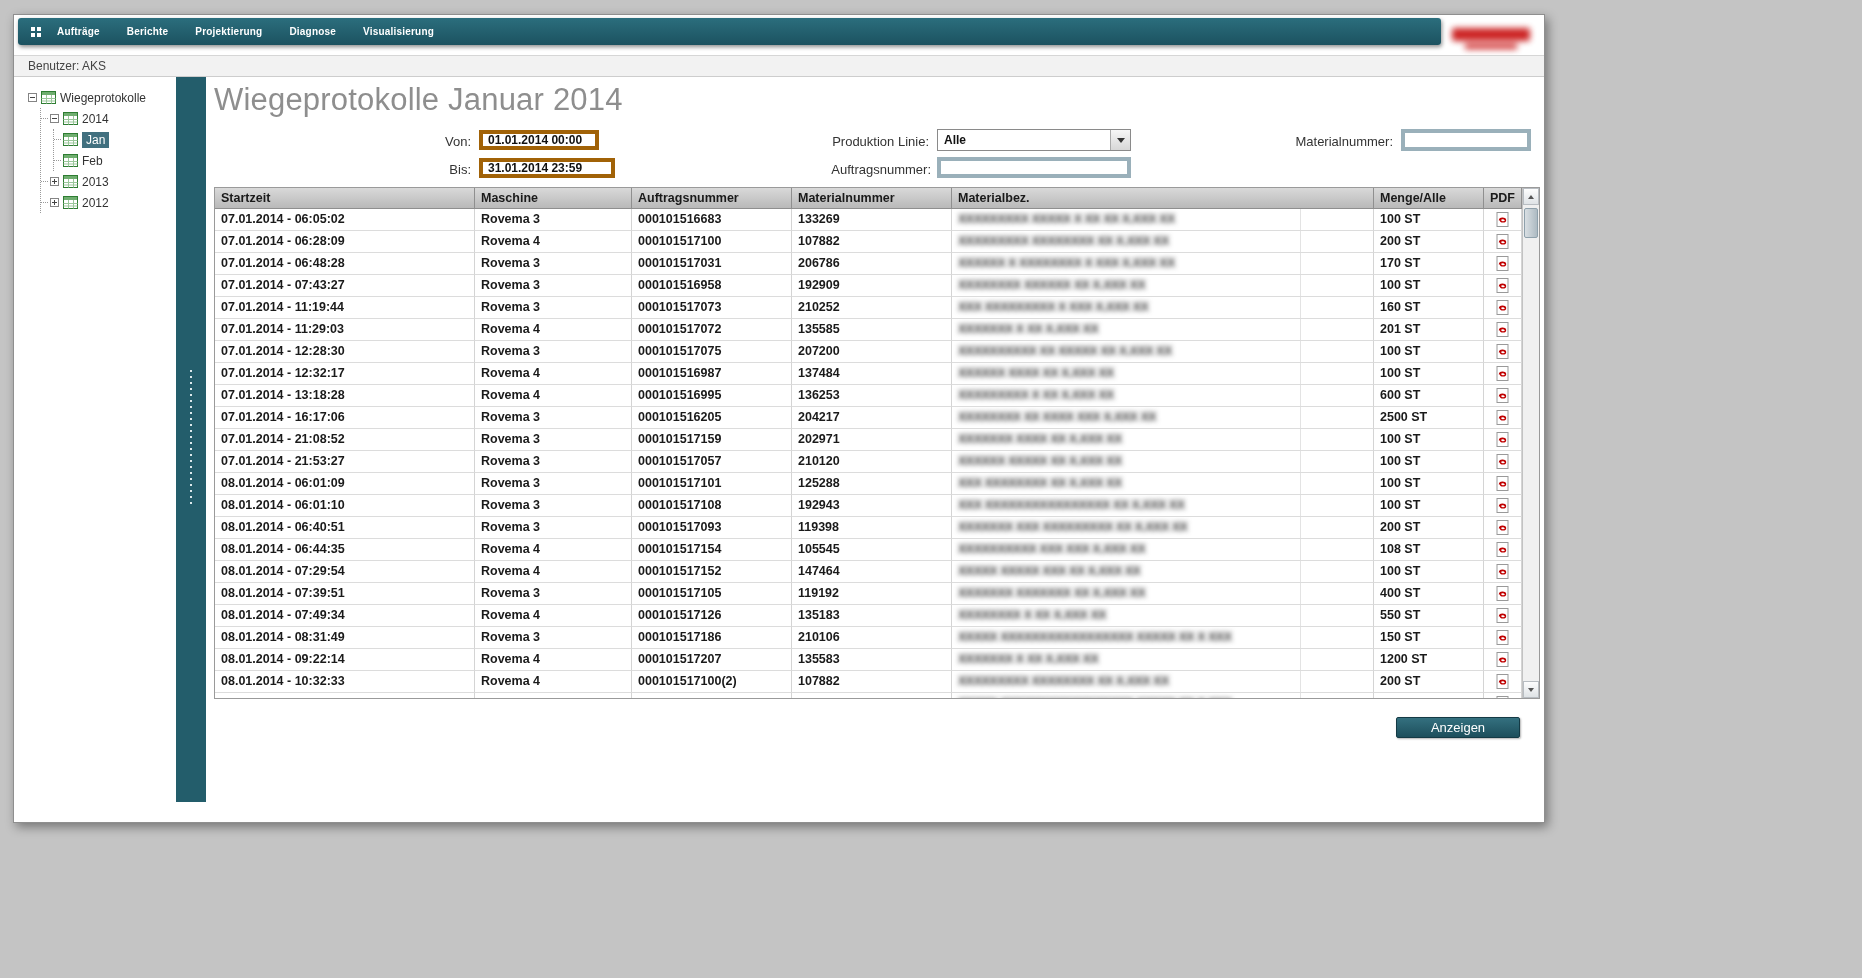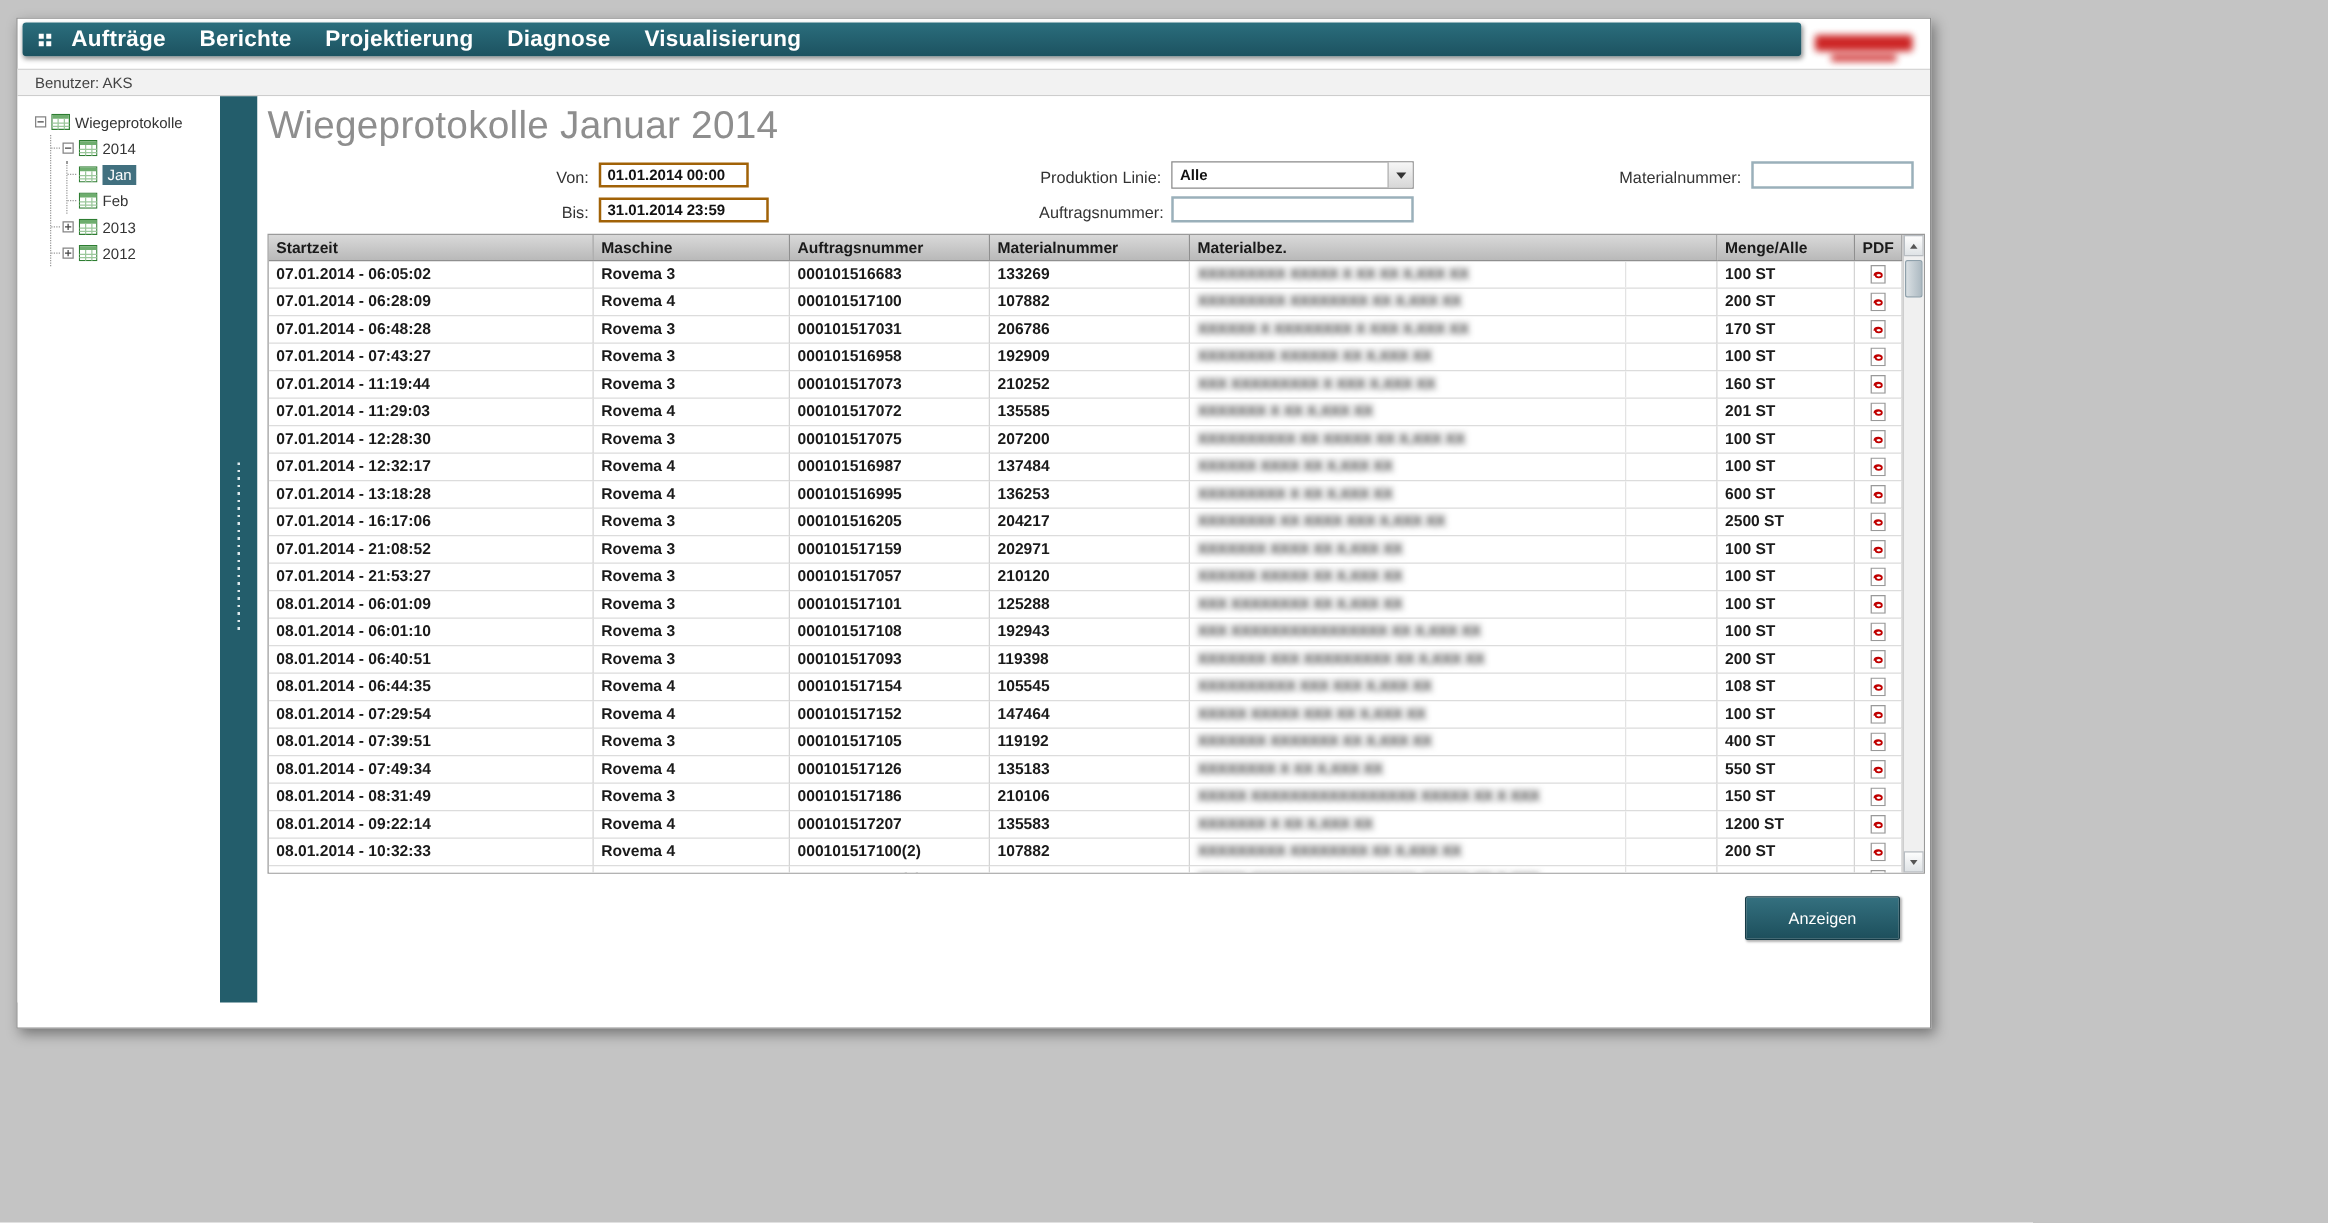--- a/index.html
+++ b/index.html
@@ -18,21 +18,21 @@
     background: linear-gradient(#2b6e7d, #1c5260);
     border-radius: 3px; box-shadow: 1px 2px 4px rgba(0,0,0,.45);
     display: flex; align-items: center; padding-left: 13px;
   }
   .grid-icon { position: relative; width: 10px; height: 10px; margin-right: 16px; }
   .grid-icon::before {
     content: ''; position: absolute; width: 4px; height: 4px; background: #fff;
     box-shadow: 6px 0 0 #fff, 0 6px 0 #fff, 6px 6px 0 #fff;
   }
   .menu-item {
-    color: #fff; font-size: 18px; font-weight: 600; letter-spacing: .2px;
+    color: #fff; font-size: 10px; font-weight: 600; letter-spacing: .2px;
     margin-right: 27px; cursor: default; white-space: nowrap;
   }
 
   .logo { position: absolute; top: 13px; right: 10px; width: 82px; height: 28px; filter: blur(3px); opacity: .85; }
   .logo .l1 { width: 78px; height: 13px; background: #c40000; border-radius: 2px; }
   .logo .l2 { width: 52px; height: 5px; background: #c40000; margin-top: 3px; margin-left: 13px; }
 
   
   .userbar {
     position: absolute; left: 0; right: 0; top: 40px; height: 22px;
@@ -63,21 +63,21 @@
   .exp.plus::after { content: ''; position: absolute; top: 1px; bottom: 1px; left: 3px; width: 1px; background: #444; }
   .children { margin-left: 12px; border-left: 1px dotted #9a9a9a; }
   .children > .node-row::before { content: ''; width: 7px; border-top: 1px dotted #9a9a9a; margin-right: 2px; flex: 0 0 auto; }
   .sheet-icon { flex: 0 0 auto; display: block; }
 
   
   .page-title { position: absolute; left: 8px; top: 5px; font-size: 31px; font-weight: 400; color: #8e8e8e; letter-spacing: .2px; }
 
   .flabel { position: absolute; font-size: 13px; color: #333; text-align: right; white-space: nowrap; }
   .finput {
-    position: absolute; border: 2px solid #a16207; background: #fff;
+    position: absolute; border: 4px solid #a16207; background: #fff;
     font-family: "Liberation Sans", sans-serif; font-size: 12px; font-weight: 700; color: #111;
     padding: 0 5px; outline: none;
   }
   .dropdown {
     position: absolute; left: 731px; top: 52px; width: 194px; height: 22px;
     border: 1px solid #8a8a8a; background: #fff; display: flex; align-items: center;
     font-size: 12px; font-weight: 700; color: #111; padding-left: 6px; cursor: default;
   }
   .dropdown .dd-btn {
     margin-left: auto; width: 20px; height: 100%; border-left: 1px solid #aaa;
@@ -111,21 +111,21 @@
   .vscroll { position: absolute; right: 0; top: 0; bottom: 0; width: 17px; background: #f0f0f0; border-left: 1px solid #c2c2c2; }
   .sb-btn { position: absolute; left: 0; width: 16px; height: 17px; background: linear-gradient(#fdfdfd, #dfe3e6); border: 1px solid #b8bdc2; display: flex; align-items: center; justify-content: center; }
   .sb-btn.up { top: 0; }
   .sb-btn.down { bottom: 0; }
   .tri-up { width: 0; height: 0; border-left: 3px solid transparent; border-right: 3px solid transparent; border-bottom: 4px solid #555; }
   .tri-down { width: 0; height: 0; border-left: 3px solid transparent; border-right: 3px solid transparent; border-top: 4px solid #555; }
   .sb-thumb { position: absolute; left: 1px; top: 20px; width: 14px; height: 30px; background: linear-gradient(90deg, #d9dfe3, #adbac2); border: 1px solid #8ea0ab; border-radius: 2px; }
 
   
   .anzeigen-btn {
-    position: absolute; left: 1190px; top: 640px; width: 124px; height: 35px;
+    position: absolute; left: 1190px; top: 640px; width: 124px; height: 21px;
     background: linear-gradient(#34707f, #1d4f5c); border: 1px solid #143a45; border-radius: 2px;
     color: #fff; font-family: "Liberation Sans", sans-serif; font-size: 13px; font-weight: 400;
     cursor: pointer; box-shadow: 1px 1px 2px rgba(0,0,0,.3);
   }
 </style>
 </head>
 <body>
 
 <div class="window">
 

